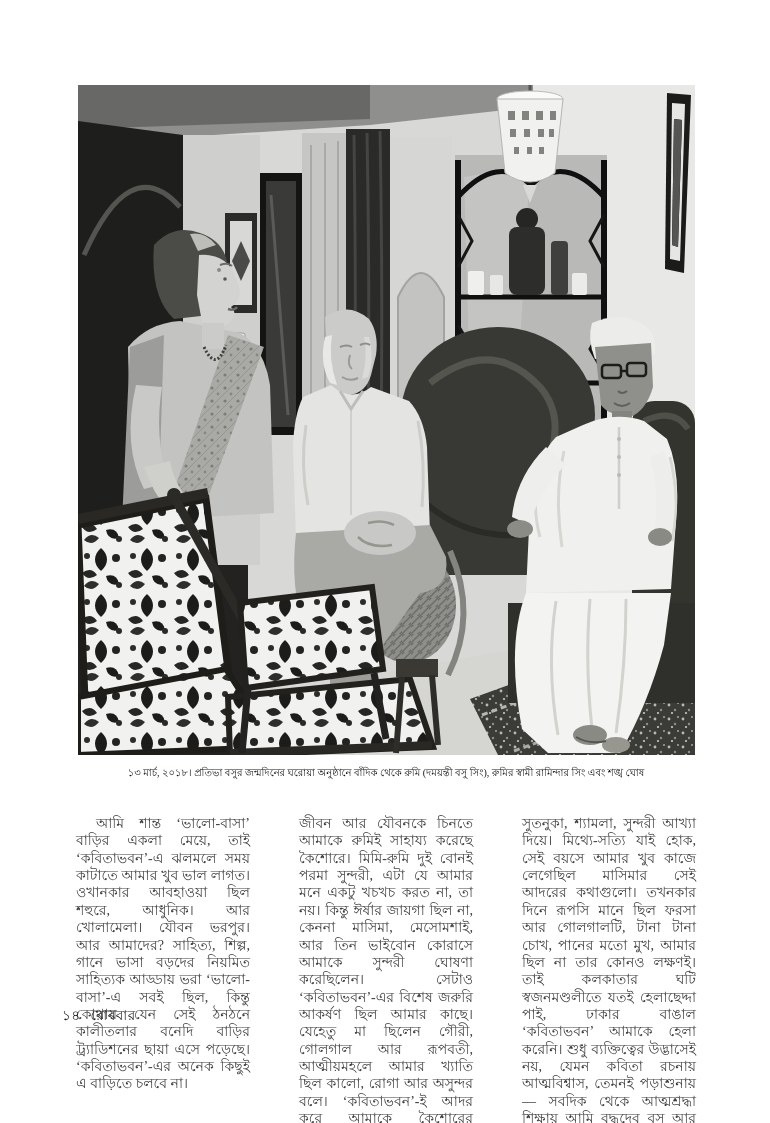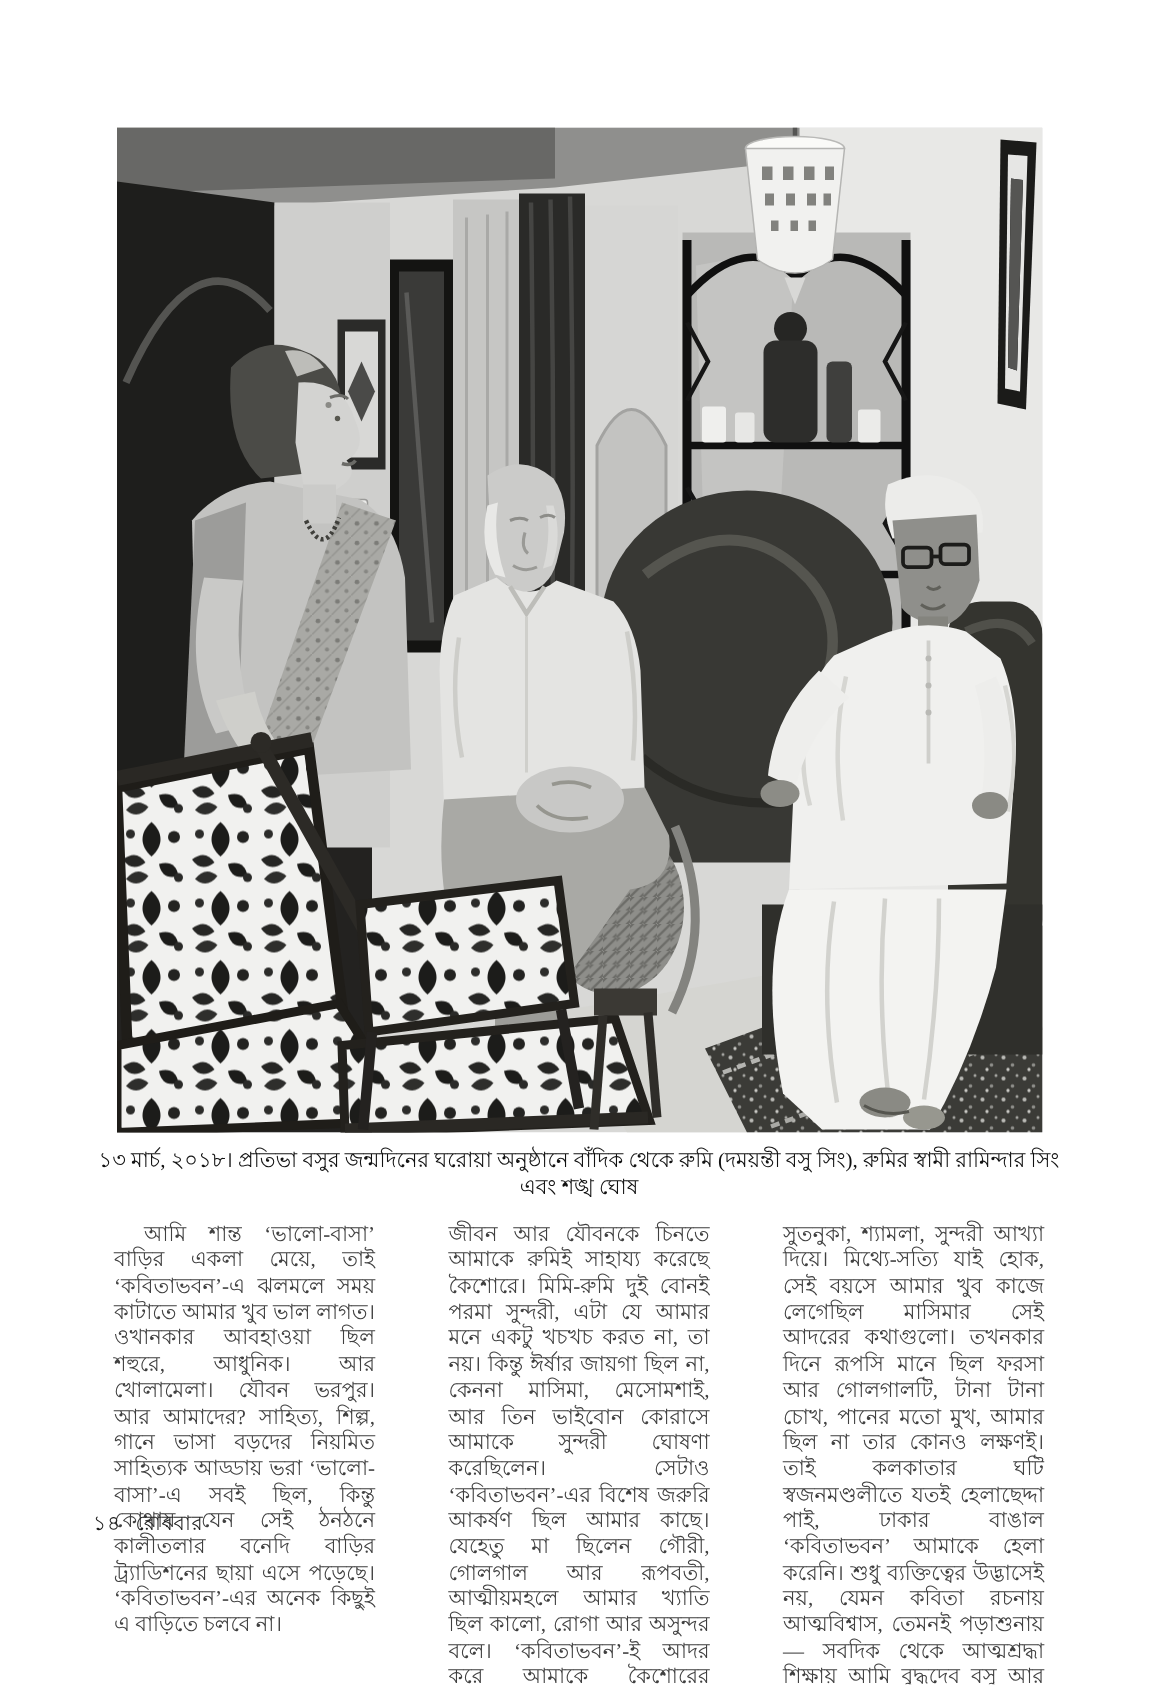--- a/index.html
+++ b/index.html
@@ -4,21 +4,21 @@
 <style>
   html,body{margin:0;padding:0;background:#ffffff;}
   .page{
     position:relative;width:770px;height:1123px;background:#ffffff;overflow:hidden;
     font-family:"Liberation Serif","DejaVu Serif",serif;color:#161616;
   }
   .photo{position:absolute;left:78px;top:85px;width:617px;height:670px;margin:0;}
   .photo svg{display:block;width:617px;height:670px;}
   .caption{
     position:absolute;left:60px;top:766px;width:652px;
-    font-size:14px;line-height:1.3;text-align:center;color:#111111;
+    font-size:10px;line-height:1.3;text-align:center;color:#111111;
     font-family:"Liberation Serif","DejaVu Serif",serif;
   }
   .columns{
     position:absolute;left:60px;top:799px;width:652px;height:252px;
     display:flex;gap:17px;
   }
   .col{flex:1 1 0;min-width:0;}
   .para{
     margin:16px;font-size:14px;line-height:1.24;text-align:justify;color:#404040;
     word-break:normal;

